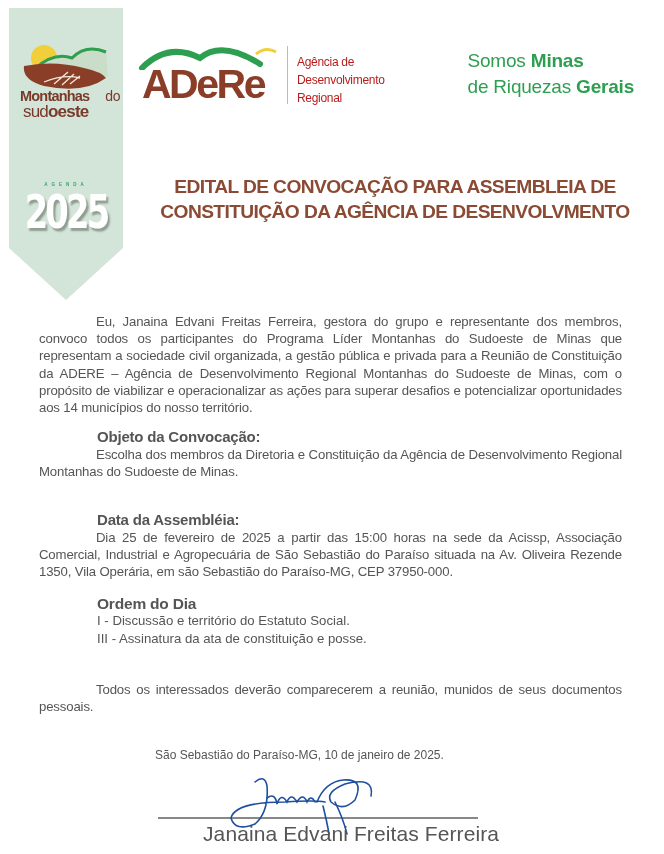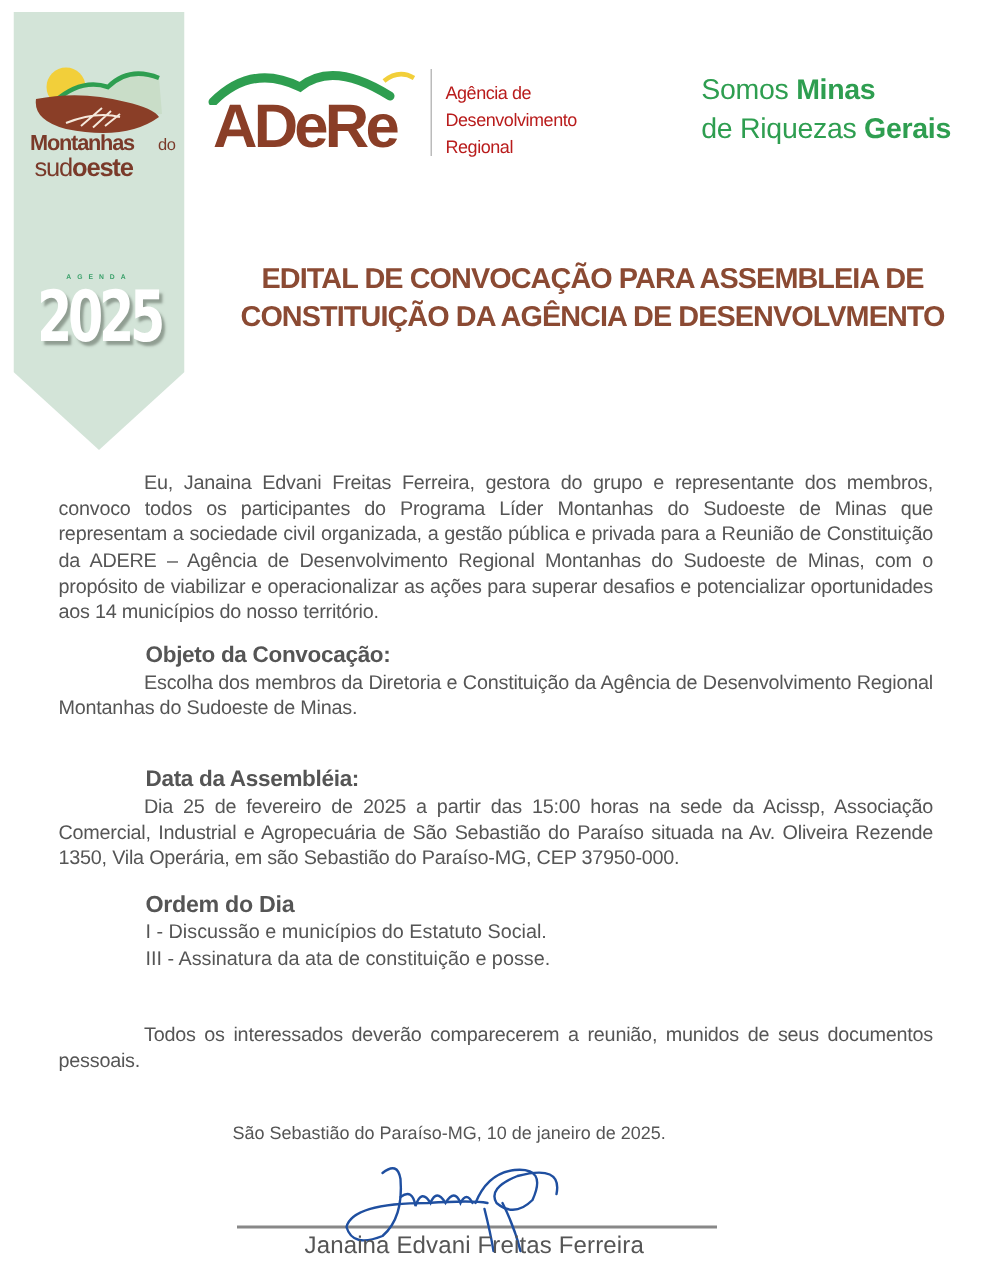--- a/index.html
+++ b/index.html
@@ -5,21 +5,21 @@
     html, body { margin: 0; padding: 0; background: #ffffff; }
     body { width: 664px; height: 854px; position: relative; overflow: hidden;
            font-family: "Liberation Sans", sans-serif; color: #555555; }
 
     
     .ribbon { position: absolute; left: 9px; top: 8px; width: 114px; height: 292px; }
     .ribbon svg { display: block; }
     .mds-logo { position: absolute; left: 14px; top: 38px; width: 102px; }
     .mds-logo .word1 { position: absolute; left: 6px; top: 50px; font-weight: bold; font-size: 14.5px;
                         color: #7a3a2a; letter-spacing: -0.8px; white-space: nowrap; }
-    .mds-logo .word1 small { font-size: 11px; font-weight: normal; letter-spacing: -0.3px; padding-left: 16px; }
+    .mds-logo .word1 small { font-size: 14px; font-weight: normal; letter-spacing: -0.3px; padding-left: 16px; }
     .mds-logo .word2 { position: absolute; left: 9px; top: 64px; font-size: 17px; color: #7a3a2a;
                         letter-spacing: -0.8px; white-space: nowrap; }
     .mds-logo .word2 b { font-weight: bold; }
     .agenda-label { position: absolute; left: 0; width: 132px; top: 182px; text-align: center;
                     font-size: 4.5px; letter-spacing: 4px; color: #3aa06a; font-weight: bold; }
     .agenda-year { position: absolute; left: 0; width: 132px; top: 186px; text-align: center;
                    font-family: "DejaVu Sans", sans-serif; font-weight: bold; font-size: 47px;
                    color: #ffffff; letter-spacing: -4px; transform: scaleX(0.72);
                    text-shadow: 3px 3px 2px rgba(90,100,90,0.55); line-height: 52px; }
 
@@ -48,21 +48,21 @@
     .para .indent { display: inline-block; width: 57px; }
     .heading { position: absolute; left: 97px; font-size: 15px; font-weight: bold; color: #555555;
                letter-spacing: -0.2px; }
     .heading.plain { font-weight: normal; font-size: 15.5px; }
     .list { position: absolute; left: 97px; font-size: 13.2px; line-height: 18px; color: #555555; }
     .list div { white-space: nowrap; }
 
     .place-date { position: absolute; left: 155px; top: 748px; font-size: 12px; color: #555555; white-space: nowrap; }
     .sig-line { position: absolute; left: 158px; top: 817px; width: 320px; height: 2px; background: #888888; }
     .sig-svg { position: absolute; left: 225px; top: 772px; }
-    .sig-name { position: absolute; left: 203px; top: 822px; font-size: 16px; color: #555555; white-space: nowrap; letter-spacing: 0.1px; }
+    .sig-name { position: absolute; left: 203px; top: 822px; font-size: 21px; color: #555555; white-space: nowrap; letter-spacing: 0.1px; }
   </style>
 </head>
 <body>
 
 <div class="ribbon">
   <svg width="114" height="292" viewBox="0 0 114 292">
     <polygon points="0,0 114,0 114,240 57,292 0,240" fill="#d3e4d8"></polygon>
   </svg>
 </div>
 
@@ -114,21 +114,21 @@
   <span class="indent"></span><span>Escolha dos membros da Diretoria e Constituição da Agência de Desenvolvimento Regional Montanhas do Sudoeste de Minas.</span>
 </div>
 
 <div class="heading" style="top:511px">Data da Assembléia:</div>
 <div class="para" style="top:529px">
   <span class="indent"></span><span>Dia 25 de fevereiro de 2025 a partir das 15:00 horas na sede da Acissp, Associação Comercial, Industrial e Agropecuária de São Sebastião do Paraíso situada na Av. Oliveira Rezende 1350, Vila Operária, em são Sebastião do Paraíso-MG, CEP 37950-000.</span>
 </div>
 
 <div class="heading plain" style="top:595px;font-weight:bold;">Ordem do Dia</div>
 <div class="list" style="top:612px">
-  <div>I - Discussão e municípios do Estatuto Social.</div>
+  <div>I - Discussão e território do Estatuto Social.</div>
   <div>III - Assinatura da ata de constituição e posse.</div>
 </div>
 
 <div class="para" style="top:681px">
   <span class="indent"></span><span>Todos os interessados deverão comparecerem a reunião, munidos de seus documentos pessoais.</span>
 </div>
 
 <div class="place-date">São Sebastião do Paraíso-MG, 10 de janeiro de 2025.</div>
 
 <div class="sig-line"></div>

